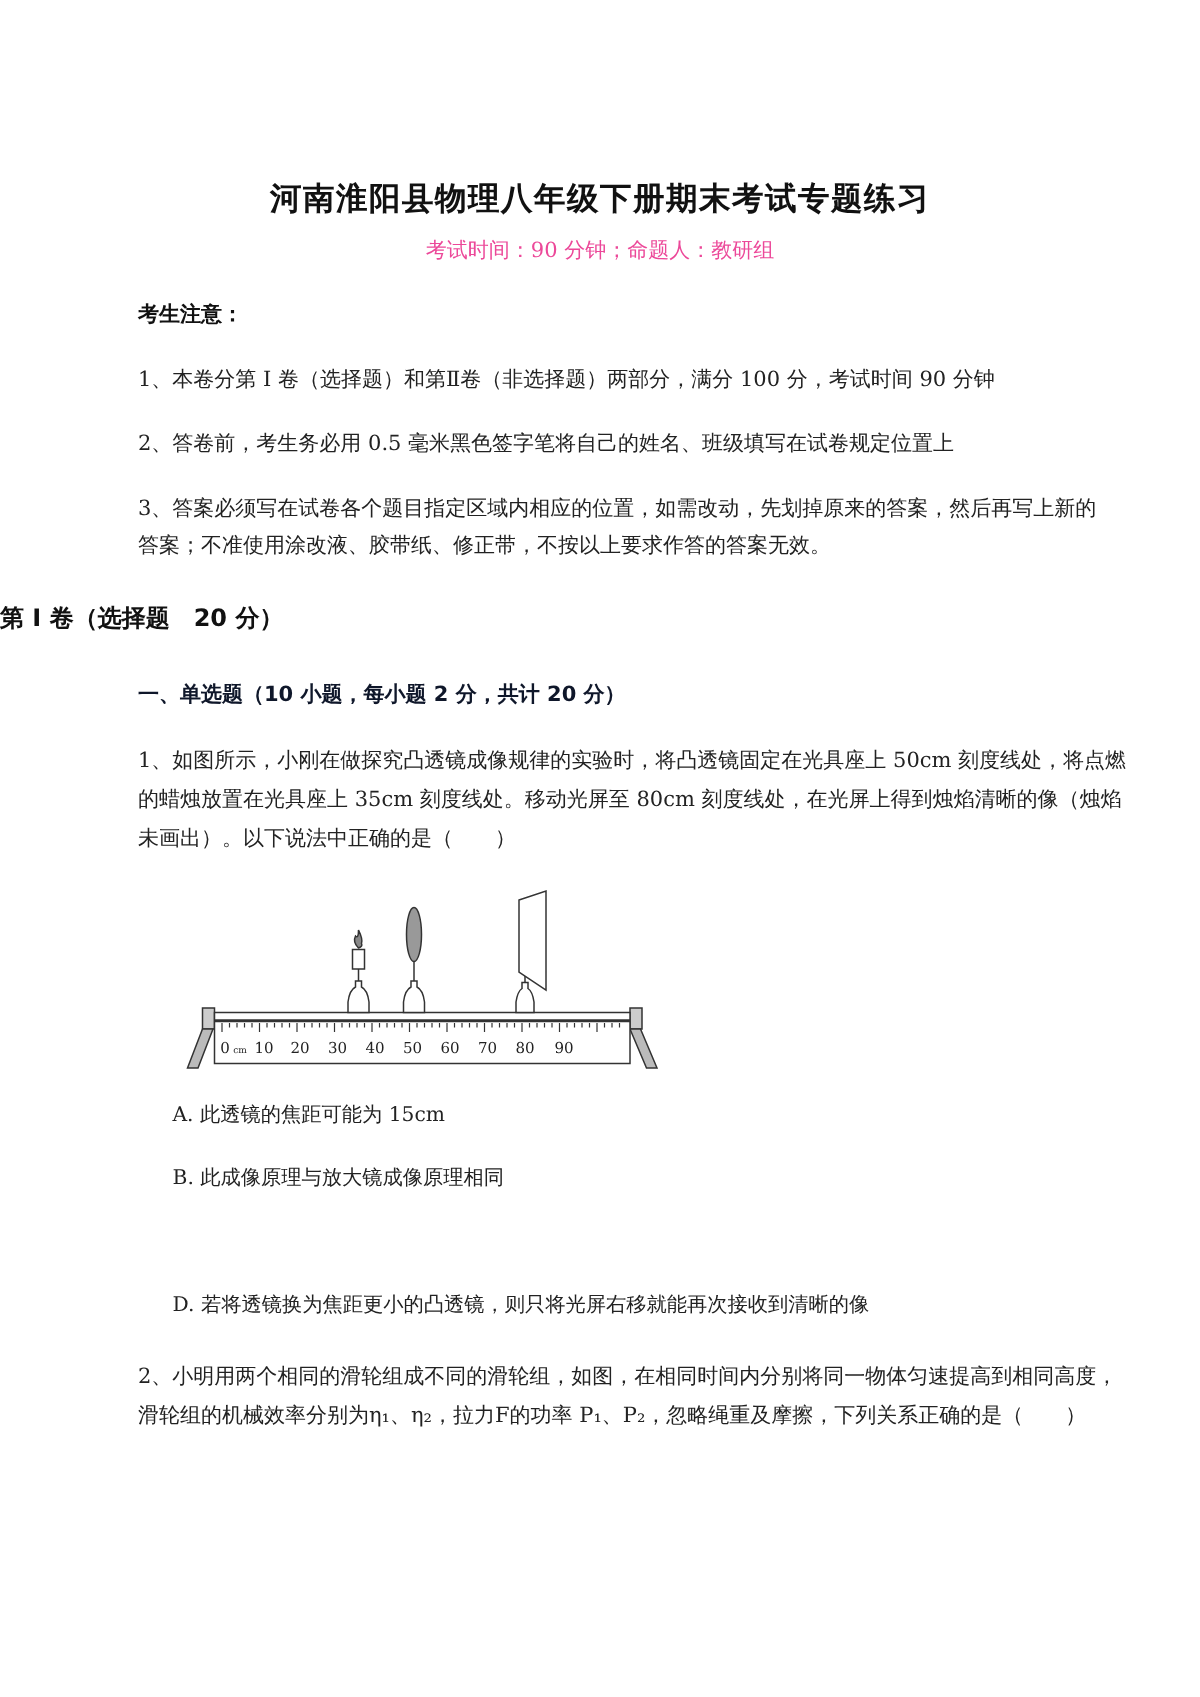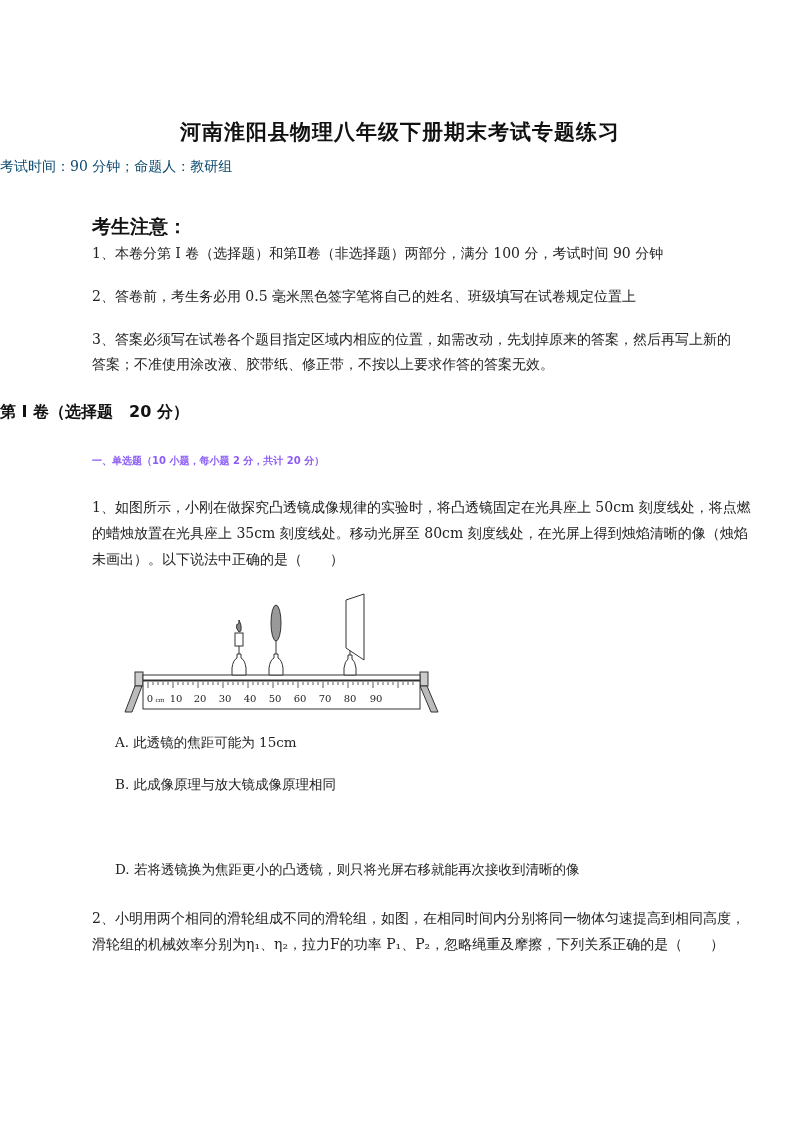--- a/index.html
+++ b/index.html
@@ -2,30 +2,30 @@
 <html><head>
 <meta charset="utf-8">
 <style>
   html, body { margin: 0; padding: 0; background: #ffffff; }
   body { width: 800px; height: 1131px; position: relative; overflow: hidden;
          font-family: "DejaVu Serif", "Liberation Serif", serif; color: #222; }
   .page { position: absolute; left: 0; top: 0; width: 704px; height: 1131px; }
   .title { position: absolute; left: 0; width: 800px; top: 118px; text-align: center;
            font-family: "DejaVu Sans", "Liberation Sans", sans-serif; font-weight: bold;
            font-size: 21px; letter-spacing: 1px; color: #111; }
-  .subtitle { position: absolute; left: 0; width: 800px; top: 158px; 
-              font-size: 14px; color: #0c4a6e; }
-  .notice-head { position: absolute; left: 92px; top: 214px; font-size: 19px; font-weight: bold;
+  .subtitle { position: absolute; left: 0; width: 800px; top: 158px; text-align: center;
+              font-size: 14px; color: #ec4899; }
+  .notice-head { position: absolute; left: 92px; top: 201px; font-size: 14px; font-weight: bold;
                  font-family: "DejaVu Sans", "Liberation Sans", sans-serif; color: #111; }
   .para { position: absolute; left: 92px; width: 620px; font-size: 14px; line-height: 25px; color: #222; }
   .section-title { position: absolute; left: 0; width: 800px; top: 402px; text-align: left;
                    font-size: 16px; font-weight: bold; color: #111;
                    font-family: "DejaVu Sans", "Liberation Sans", sans-serif; }
-  .sub-section { position: absolute; left: 92px; top: 454px; font-size: 10px; font-weight: bold;
-                 font-family: "DejaVu Sans", "Liberation Sans", sans-serif; color: #8b5cf6; }
+  .sub-section { position: absolute; left: 92px; top: 454px; font-size: 14px; font-weight: bold;
+                 font-family: "DejaVu Sans", "Liberation Sans", sans-serif; color: #0f172a; }
   .q-text { position: absolute; left: 92px; width: 660px; font-size: 14px; line-height: 26px; color: #222; }
   .option { position: absolute; left: 115px; font-size: 13.5px; color: #222; }
   .figure { position: absolute; left: 120px; top: 588px; width: 325px; height: 128px; }
 </style>
 </head>
 <body>
 
 <div class="page">
 
   <div class="title">河南淮阳县物理八年级下册期末考试专题练习</div>

